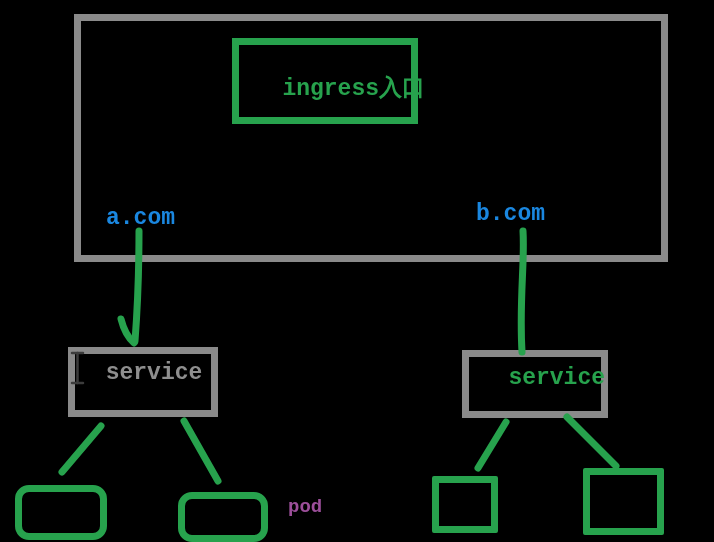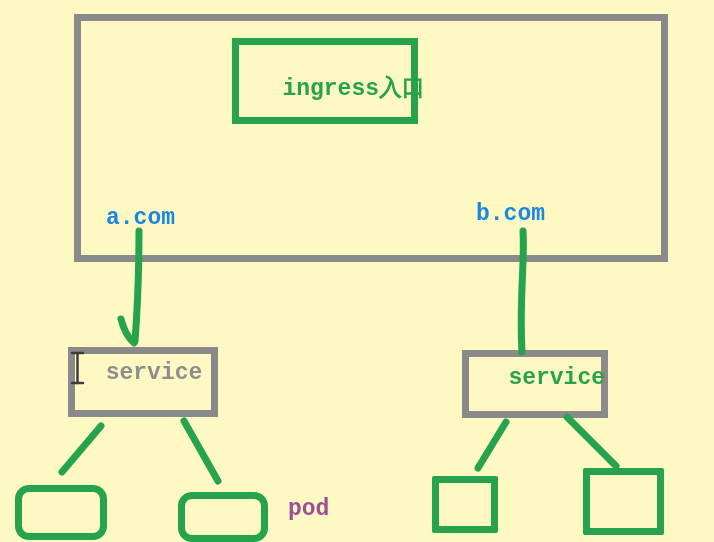--- a/index.html
+++ b/index.html
@@ -6,21 +6,21 @@
     --green:#27a24d;
     --gray:#8a8a8a;
     --blue:#1a87e0;
     --purple:#9c4f9a;
     --service_gray:#8e8e8e;
   }
   html,body{margin:0;padding:0;background:#ffffff;}
   .canvas{
     position:relative;
     width:714px;height:542px;
-    background:#fef9c3;
+    background:#000000;
     overflow:hidden;
     font-family:"Liberation Mono","DejaVu Sans Mono",monospace;
     font-weight:bold;
   }
   .box{position:absolute;box-sizing:border-box;background:transparent;}
   .big-rect{
     left:74px;top:14px;width:594px;height:248px;
     border:7px solid var(--gray);
   }
   .ingress-box{
@@ -68,21 +68,21 @@
   .pod-a2{left:178px;top:492px;width:90px;height:50px;}
   .pod-square{
     border:7px solid var(--green);
     border-radius:2px;
   }
   .pod-b1{left:432px;top:476px;width:66px;height:57px;}
   .pod-b2{left:583px;top:468px;width:81px;height:67px;}
   .pod-caption{
     position:absolute;left:288px;top:498px;
     color:var(--purple);
-    font-size:23px;line-height:1;white-space:nowrap;
+    font-size:19px;line-height:1;white-space:nowrap;
   }
   svg.overlay{
     position:absolute;left:0;top:0;
     pointer-events:none;
   }
   .green-line{stroke:var(--green);stroke-width:7;fill:none;stroke-linecap:round;}
   .cursor-line{stroke:#3c3c3c;stroke-width:2.5;fill:none;stroke-linecap:round;}
 </style>
 </head>
 <body>

